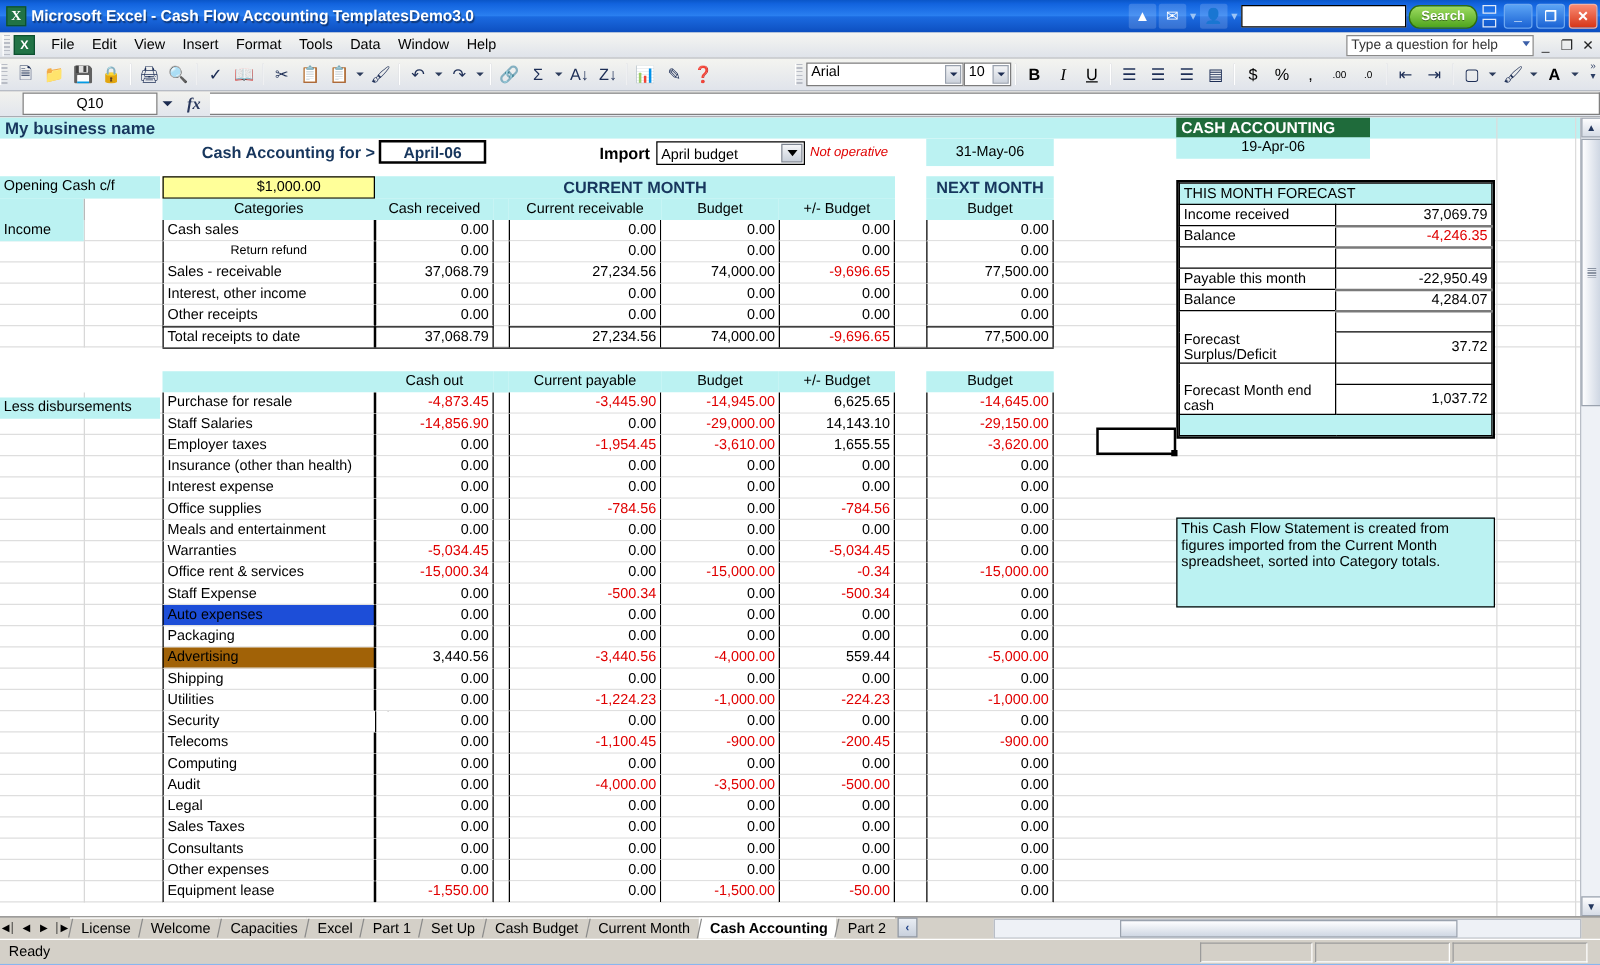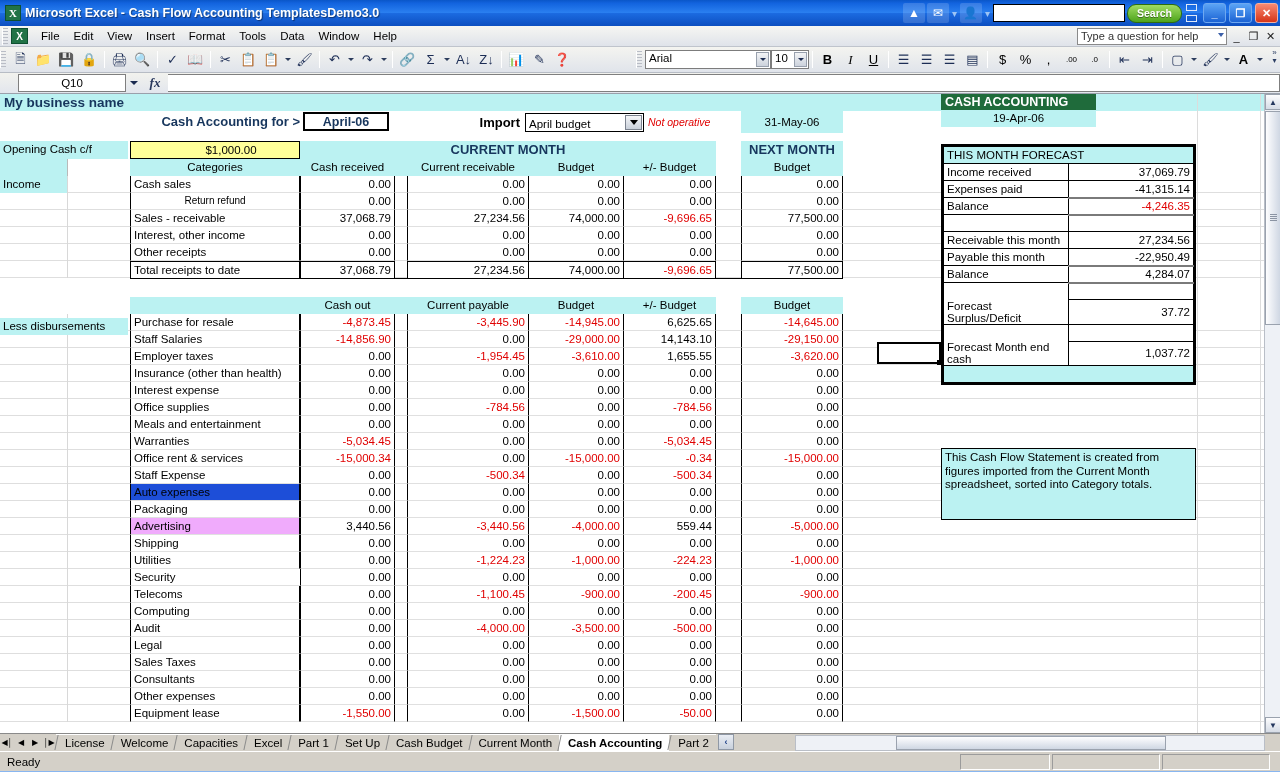--- a/index.html
+++ b/index.html
@@ -584,21 +584,21 @@
         <div style="position: absolute; left: 0px; top: 187px; width: 1264px; height: 17px; border-bottom: 1px solid rgb(222, 222, 222);"></div>
         <div style="position: absolute; left: 67px; top: 187px; width: 1px; height: 17px; background: rgb(216, 216, 216);"></div>
         <div class="catcell" style="position: absolute; left: 130px; top: 187px; width: 170px; height: 17px; line-height: 16px; font-size: 11.5px; padding: 0px 3px; overflow: hidden; white-space: nowrap; text-align: left; background: rgb(255, 255, 255); border-bottom: 1px solid rgb(224, 224, 224);">Packaging</div>
         <div class="num bdr" style="position: absolute; left: 300px; top: 187px; width: 95px; height: 17px; line-height: 16px; font-size: 11.5px; padding: 0px 3px; overflow: hidden; white-space: nowrap; text-align: right; background: rgb(255, 255, 255); border-bottom: 1px solid rgb(224, 224, 224);">0.00</div>
         <div class="num bdr" style="position: absolute; left: 407px; top: 187px; width: 122px; height: 17px; line-height: 16px; font-size: 11.5px; padding: 0px 3px; overflow: hidden; white-space: nowrap; text-align: right; background: rgb(255, 255, 255); border-bottom: 1px solid rgb(224, 224, 224);">0.00</div>
         <div class="num" style="position: absolute; left: 529px; top: 187px; width: 94px; height: 17px; line-height: 16px; font-size: 11.5px; padding: 0px 3px; overflow: hidden; white-space: nowrap; text-align: right; background: rgb(255, 255, 255); border-bottom: 1px solid rgb(224, 224, 224);">0.00</div>
         <div class="num bdr" style="position: absolute; left: 623px; top: 187px; width: 93px; height: 17px; line-height: 16px; font-size: 11.5px; padding: 0px 3px; overflow: hidden; white-space: nowrap; text-align: right; background: rgb(255, 255, 255); border-bottom: 1px solid rgb(224, 224, 224);">0.00</div>
         <div class="num bdr" style="position: absolute; left: 741px; top: 187px; width: 102px; height: 17px; line-height: 16px; font-size: 11.5px; padding: 0px 3px; overflow: hidden; white-space: nowrap; text-align: right; background: rgb(255, 255, 255); border-bottom: 1px solid rgb(224, 224, 224);">0.00</div>
         <div style="position: absolute; left: 0px; top: 204px; width: 1264px; height: 17px; border-bottom: 1px solid rgb(222, 222, 222);"></div>
         <div style="position: absolute; left: 67px; top: 204px; width: 1px; height: 17px; background: rgb(216, 216, 216);"></div>
-        <div class="catcell" style="position: absolute; left: 130px; top: 204px; width: 170px; height: 17px; line-height: 16px; font-size: 11.5px; padding: 0px 3px; overflow: hidden; white-space: nowrap; text-align: left; background: #f0abfc; border-bottom: 1px solid rgb(224, 224, 224);">Advertising</div>
+        <div class="catcell" style="position: absolute; left: 130px; top: 204px; width: 170px; height: 17px; line-height: 16px; font-size: 11.5px; padding: 0px 3px; overflow: hidden; white-space: nowrap; text-align: left; background: #a16207; border-bottom: 1px solid rgb(224, 224, 224);">Advertising</div>
         <div class="num bdr" style="position: absolute; left: 300px; top: 204px; width: 95px; height: 17px; line-height: 16px; font-size: 11.5px; padding: 0px 3px; overflow: hidden; white-space: nowrap; text-align: right; background: rgb(255, 255, 255); border-bottom: 1px solid rgb(224, 224, 224);">3,440.56</div>
         <div class="num bdr neg" style="position: absolute; left: 407px; top: 204px; width: 122px; height: 17px; line-height: 16px; font-size: 11.5px; padding: 0px 3px; overflow: hidden; white-space: nowrap; text-align: right; background: rgb(255, 255, 255); border-bottom: 1px solid rgb(224, 224, 224);">-3,440.56</div>
         <div class="num neg" style="position: absolute; left: 529px; top: 204px; width: 94px; height: 17px; line-height: 16px; font-size: 11.5px; padding: 0px 3px; overflow: hidden; white-space: nowrap; text-align: right; background: rgb(255, 255, 255); border-bottom: 1px solid rgb(224, 224, 224);">-4,000.00</div>
         <div class="num bdr" style="position: absolute; left: 623px; top: 204px; width: 93px; height: 17px; line-height: 16px; font-size: 11.5px; padding: 0px 3px; overflow: hidden; white-space: nowrap; text-align: right; background: rgb(255, 255, 255); border-bottom: 1px solid rgb(224, 224, 224);">559.44</div>
         <div class="num bdr neg" style="position: absolute; left: 741px; top: 204px; width: 102px; height: 17px; line-height: 16px; font-size: 11.5px; padding: 0px 3px; overflow: hidden; white-space: nowrap; text-align: right; background: rgb(255, 255, 255); border-bottom: 1px solid rgb(224, 224, 224);">-5,000.00</div>
         <div style="position: absolute; left: 0px; top: 221px; width: 1264px; height: 17px; border-bottom: 1px solid rgb(222, 222, 222);"></div>
         <div style="position: absolute; left: 67px; top: 221px; width: 1px; height: 17px; background: rgb(216, 216, 216);"></div>
         <div class="catcell" style="position: absolute; left: 130px; top: 221px; width: 170px; height: 17px; line-height: 16px; font-size: 11.5px; padding: 0px 3px; overflow: hidden; white-space: nowrap; text-align: left; background: rgb(255, 255, 255); border-bottom: 1px solid rgb(224, 224, 224);">Shipping</div>
         <div class="num bdr" style="position: absolute; left: 300px; top: 221px; width: 95px; height: 17px; line-height: 16px; font-size: 11.5px; padding: 0px 3px; overflow: hidden; white-space: nowrap; text-align: right; background: rgb(255, 255, 255); border-bottom: 1px solid rgb(224, 224, 224);">0.00</div>
         <div class="num bdr" style="position: absolute; left: 407px; top: 221px; width: 122px; height: 17px; line-height: 16px; font-size: 11.5px; padding: 0px 3px; overflow: hidden; white-space: nowrap; text-align: right; background: rgb(255, 255, 255); border-bottom: 1px solid rgb(224, 224, 224);">0.00</div>
@@ -703,39 +703,31 @@
               <tr>
                 <td class="cyan" colspan="2">THIS MONTH FORECAST</td>
               </tr>
           </tbody>
             <tbody id="forecast-rows-1">
               <tr>
                 <td class="lbl">Income received</td>
                 <td class="val">37,069.79</td>
               </tr>
               <tr>
-                <td class="lbl">Expenses paid</td>
-                <td class="val">-41,315.14</td>
-              </tr>
-              <tr>
                 <td class="lbl">Balance</td>
                 <td class="val" style="color: rgb(224, 0, 0); border-top: 2px solid rgb(122, 122, 122); border-bottom: 2px solid rgb(122, 122, 122);">-4,246.35</td>
               </tr>
             </tbody>
           <tbody>
               <tr class="blank">
                 <td style="height:17px;border-bottom:none;"></td>
                 <td style="border-left:1px solid #000;"></td>
               </tr>
           </tbody>
             <tbody id="forecast-rows-2">
-              <tr>
-                <td class="lbl">Receivable this month</td>
-                <td class="val">27,234.56</td>
-              </tr>
               <tr>
                 <td class="lbl">Payable this month</td>
                 <td class="val">-22,950.49</td>
               </tr>
               <tr>
                 <td class="lbl">Balance</td>
                 <td class="val" style="border-top: 2px solid rgb(122, 122, 122); border-bottom: 2px solid rgb(122, 122, 122);">4,284.07</td>
               </tr>
             </tbody>
           <tbody>

